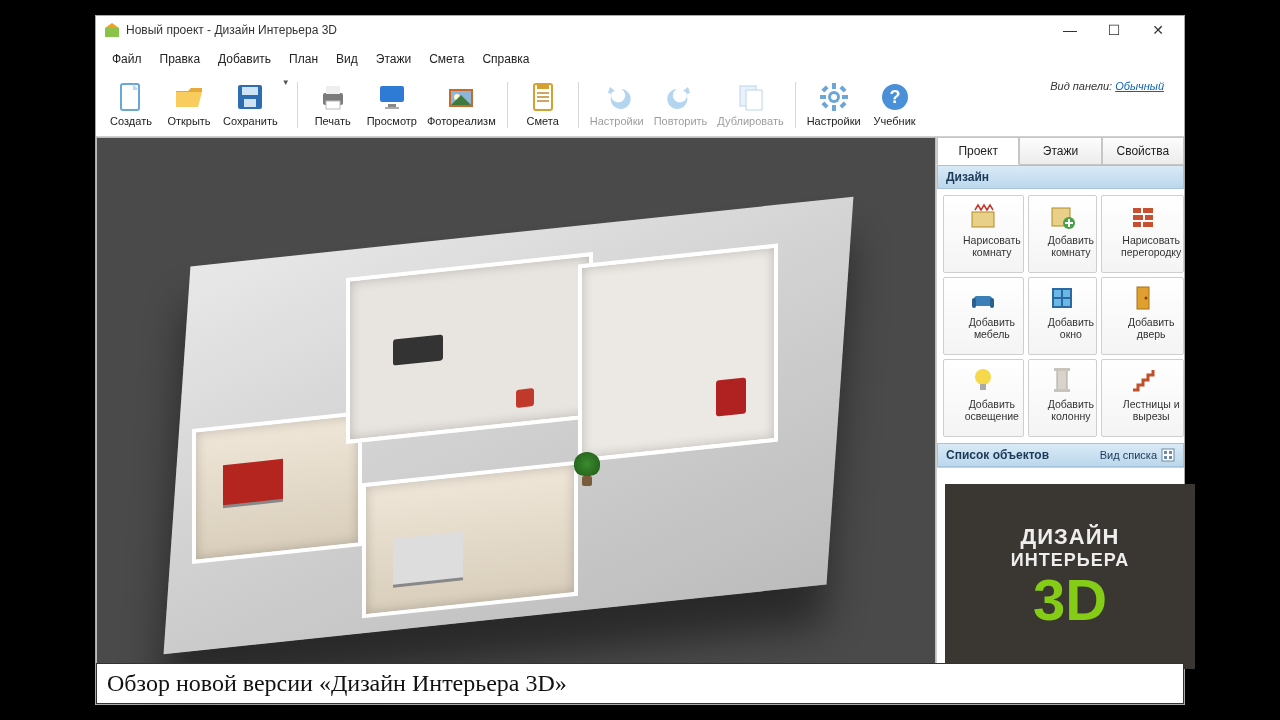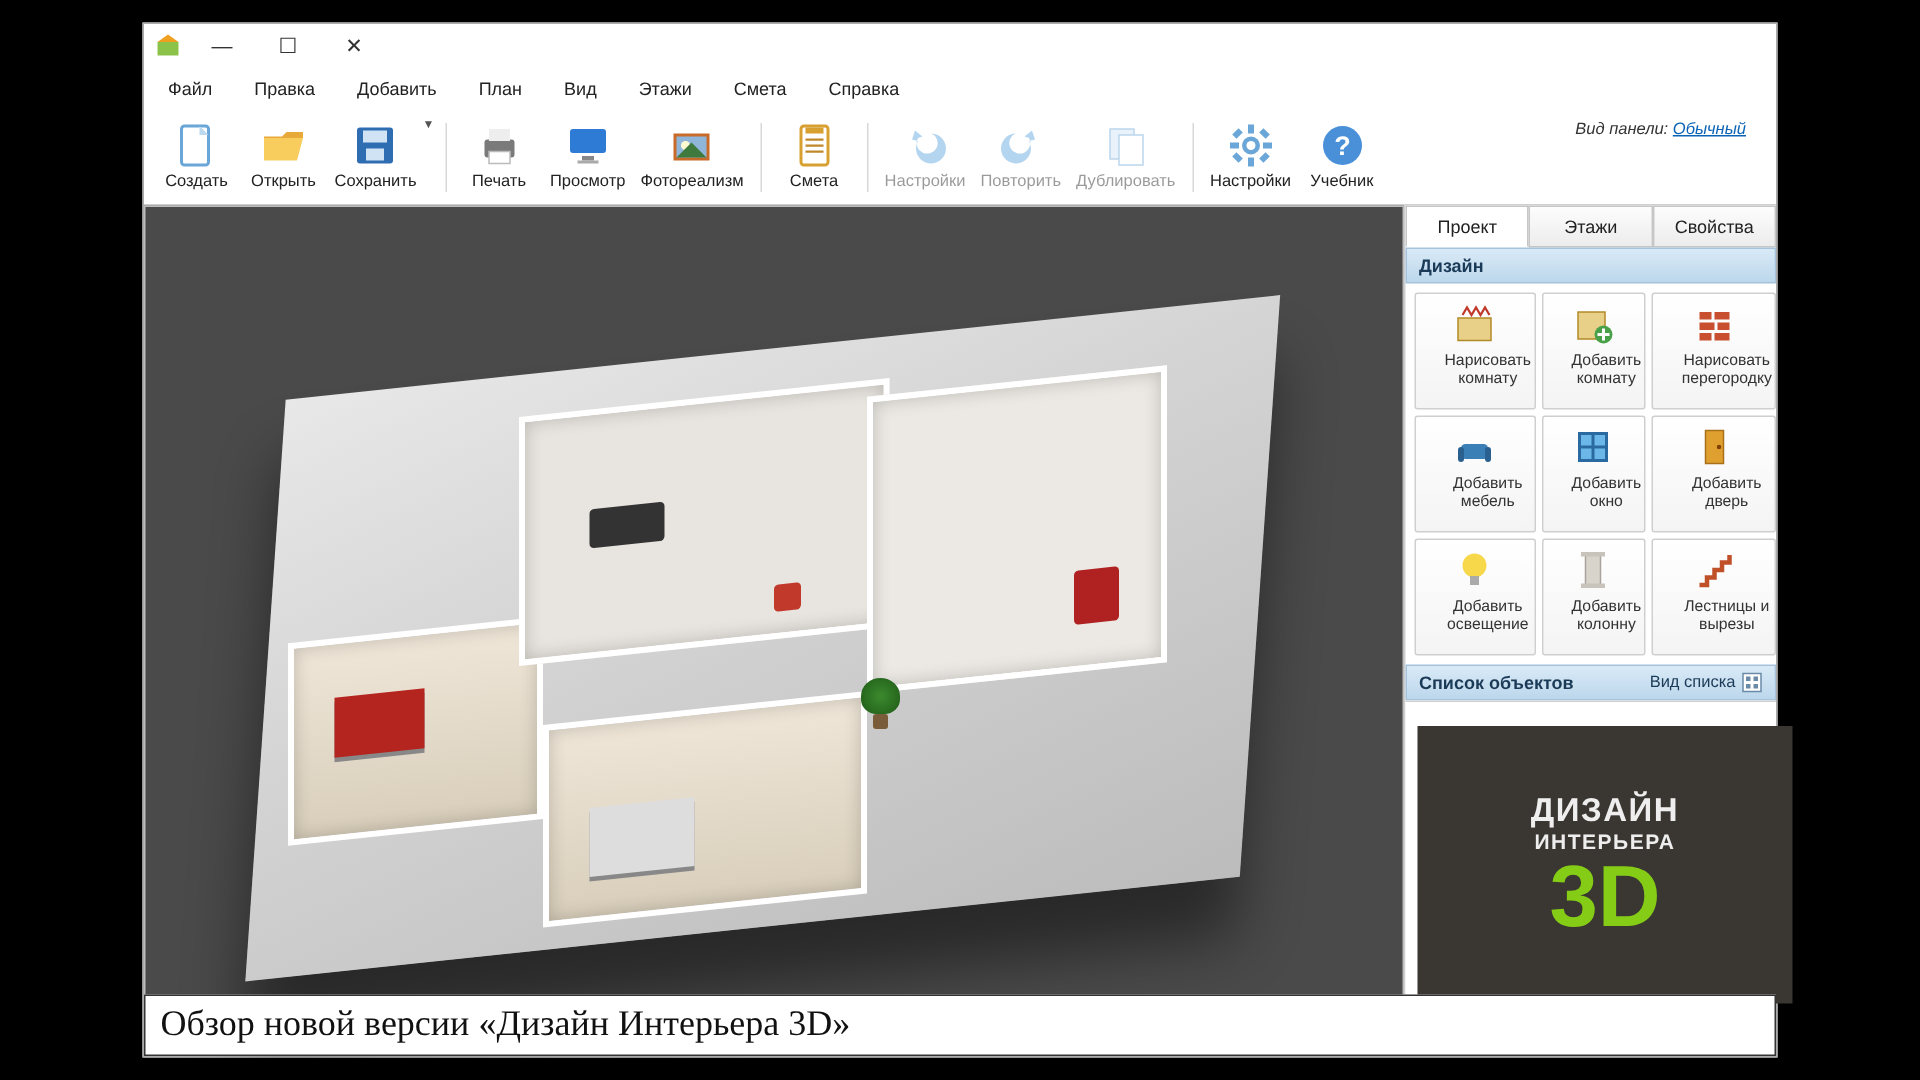--- a/index.html
+++ b/index.html
@@ -4,21 +4,21 @@
 <style>
 * { box-sizing: border-box; margin: 0; padding: 0; }
 body { font-family: "Segoe UI", Tahoma, sans-serif; font-size: 12px; background: #000; width: 1280px; height: 720px; overflow: hidden; }
 .letterbox { background: #000; width: 1280px; height: 720px; display: flex; flex-direction: column; justify-content: center; }
 .window { background: #fff; margin: 0 95px; height: 690px; display: flex; flex-direction: column; border: 1px solid #aaa; position: relative; }
 .titlebar { height: 28px; display: flex; align-items: center; padding: 0 4px; font-size: 12px; color: #333; }
 .titlebar .app-icon { width: 16px; height: 16px; margin-right: 6px; margin-left: 4px; }
 .title-text { flex: 1; }
 .win-controls { display: flex; }
 .win-btn { width: 44px; height: 28px; display: flex; align-items: center; justify-content: center; color: #333; font-size: 14px; font-family: sans-serif; cursor: default; }
-.menubar { padding: 4px 8px; display: flex; gap: 12px; }
+.menubar { padding: 4px 8px; display: flex; gap: 2px; }
 .menu-item { padding: 4px 8px; color: #222; cursor: default; }
 .toolbar { padding: 4px 6px; border-bottom: 1px solid #d0d0d0; display: flex; align-items: flex-start; position: relative; }
 .tbtn { display: flex; flex-direction: column; align-items: center; padding: 2px 4px 4px 4px; min-width: 58px; border: 1px solid transparent; border-radius: 3px; cursor: default; }
 .tbtn.disabled { opacity: 0.45; }
 .tbtn .ico { width: 32px; height: 32px; margin-bottom: 2px; }
 .tbtn .lbl { font-size: 11px; color: #222; }
 .tsep { width: 1px; background: #d8d8d8; align-self: stretch; margin: 4px 6px; }
 .drop-arrow { width: 10px; display: flex; align-items: center; justify-content: center; margin-left: -2px; font-size: 8px; color: #555; }
 .panel-link-wrap { position: absolute; right: 20px; top: 6px; font-size: 11px; color: #333; font-style: italic; }
 .panel-link-wrap a { color: #0b63b5; text-decoration: underline; cursor: default; }
@@ -31,21 +31,21 @@
 .tab.active { background: #fff; border-bottom-color: #fff; font-weight: 400; }
 .section-hdr { background: linear-gradient(#d9eaf7,#bcd7eb); border: 1px solid #a5c3dc; padding: 4px 8px; font-weight: bold; color: #1b3a57; font-size: 12px; display: flex; justify-content: space-between; align-items: center; }
 .design-grid { padding: 6px; display: grid; grid-template-columns: repeat(3, 1fr); gap: 4px; }
 .dcell { border: 1px solid #cfcfcf; border-radius: 2px; background: linear-gradient(#fff,#f4f4f4); display: flex; flex-direction: column; align-items: center; padding: 6px 2px; cursor: default; height: 78px; }
 .dcell .dico { width: 28px; height: 28px; margin-bottom: 4px; }
 .dcell .dlbl { font-size: 10.5px; color: #333; text-align: center; line-height: 1.15; margin-left: 17px; }
 .list-hdr { display: flex; align-items: center; gap: 4px; }
 .list-body { flex: 1; background: #fff; border-top: 1px solid #cfcfcf; padding: 8px; display: flex; flex-direction: column; }
 .logo3d { margin: 8px auto 0 auto; width: 250px; height: 185px; background: #3a3631; display: flex; flex-direction: column; align-items: center; justify-content: center; color: #eee; font-weight: bold; }
 .logo3d .l1 { font-size: 22px; letter-spacing: 1px; }
-.logo3d .l2 { font-size: 14px; letter-spacing: 1px; }
+.logo3d .l2 { font-size: 18px; letter-spacing: 1px; }
 .logo3d .l3 { font-size: 58px; line-height: 1; font-weight: 900; color: #84cc16; }
 .caption-bar { position: absolute; left: 0; bottom: 0; right: 0; background: #fff; border: 1px solid #333; padding: 6px 10px; font-size: 24px; font-family: Georgia, serif; color: #111; }
 
 svg { display: block; }
 
 .iso { position: absolute; inset: 0; }
 .iso .base { position: absolute; left: 6%; top: 14%; width: 86%; height: 74%; background: linear-gradient(160deg,#e8e8e8 0%, #d4d4d4 40%, #bcbcbc 100%); transform: skewY(-6deg) skewX(-4deg); box-shadow: 0 40px 40px rgba(0,0,0,.45); }
 .iso .room { position: absolute; border: 4px solid #fff; background: linear-gradient(#efe6d8,#d9cebb); box-shadow: inset 0 0 12px rgba(0,0,0,.2); }
 .iso .r1 { left: 8%; top: 50%; width: 22%; height: 26%; transform: skewY(-6deg); }
 .iso .r2 { left: 28%; top: 20%; width: 32%; height: 32%; transform: skewY(-6deg); background:#e8e4df; }
@@ -67,20 +67,21 @@
 <div class="letterbox">
   <div class="window">
 
     <div class="titlebar">
       <span class="app-icon">
         <svg viewBox="0 0 16 16">
             <rect x="1" y="6" width="14" height="9" fill="#8bc34a"></rect>
             <polygon points="8,1 15,6 1,6" fill="#f0a020"></polygon>
           </svg>
       </span>
+      <span class="title-text">Новый проект - Дизайн Интерьера 3D</span>
       <div class="win-controls">
         <div class="win-btn">—</div>
         <div class="win-btn">☐</div>
         <div class="win-btn close">✕</div>
       </div>
     </div>
 
     <div class="menubar">
       <div class="menu-item">Файл</div>
       <div class="menu-item">Правка</div>

